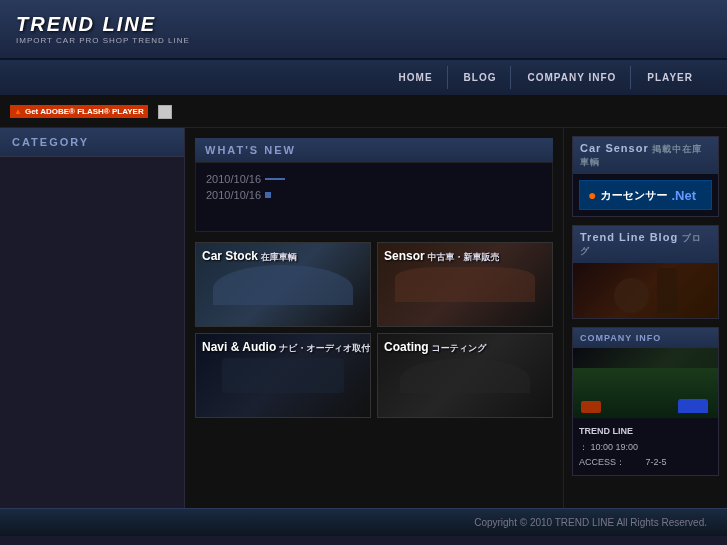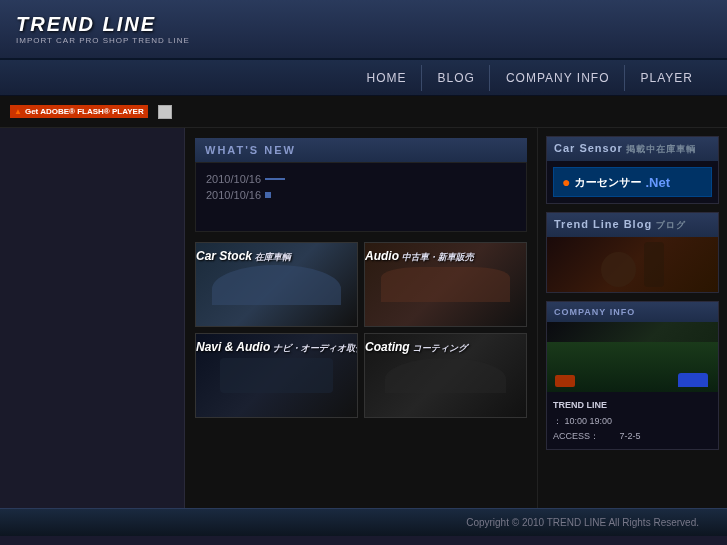--- a/index.html
+++ b/index.html
@@ -45,22 +45,22 @@
       height: 36px;
       display: flex;
       align-items: center;
       justify-content: flex-end;
       padding: 0 20px;
       gap: 2px;
       border-bottom: 1px solid #0a1020;
     }
     .nav-item {
       color: #ccd;
-      font-size: 12px;
-      font-weight: normal;
+      font-size: 10px;
+      font-weight: bold;
       letter-spacing: 1px;
       padding: 6px 14px;
       cursor: pointer;
       border-right: 1px solid #3a4a6a;
     }
     .nav-item:last-child { border-right: none; }
 
     
     #flash-bar {
       background: #111;
@@ -176,28 +176,27 @@
       position: relative;
       height: 85px;
       background: #1a1a2a;
       overflow: hidden;
       cursor: pointer;
       border: 1px solid #333;
     }
     .card-label {
       position: absolute;
       top: 6px;
-      left: 0;
+      left: 6px;
       color: #fff;
       font-size: 10px;
       font-weight: bold;
       text-shadow: 1px 1px 2px #000;
       z-index: 2;
       white-space: nowrap;
-      font-style: italic;
     }
     .card-label-en {
       font-size: 12px;
       font-weight: bold;
       color: #fff;
     }
     .card-label-jp {
       font-size: 9px;
       color: #dde;
     }
@@ -225,21 +224,21 @@
       width: 80%;
       height: 40px;
       border-radius: 50% 50% 0 0 / 60% 60% 0 0;
       background: #344a6a;
       opacity: 0.6;
       position: relative;
     }
 
     
     #right-sidebar {
-      width: 190px;
+      width: 164px;
       background: #111;
       border-left: 1px solid #222;
       flex-shrink: 0;
       padding: 8px;
       display: flex;
       flex-direction: column;
       gap: 8px;
     }
     .widget {
       background: #0d0d1a;
@@ -324,21 +323,21 @@
     .company-name {
       font-weight: bold;
       color: #ccd;
       margin-bottom: 2px;
     }
 
     
     #footer {
       background: linear-gradient(to bottom, #1a2a40, #0d1520);
       text-align: right;
-      padding: 8px 28px;
+      padding: 8px 20px;
       color: #778;
       font-size: 10px;
       border-top: 1px solid #2a3a5a;
     }
   </style>
 </head>
 <body>
 
 <div id="header">
   <div id="logo-area">
@@ -358,20 +357,21 @@
   <div id="flash-badge">
     <span style="color:#ff6600;font-weight:bold;">▲</span>
     <span style="font-size:8px;">Get ADOBE® FLASH® PLAYER</span>
   </div>
   <div id="flash-box-right"></div>
 </div>
 
 <div id="main">
 
   <div id="sidebar">
+    <div id="category-header">CATEGORY</div>
   </div>
 
   <div id="content">
     <div id="whats-new-header">WHAT'S NEW</div>
 
     <div id="news-area">
       <div class="news-date">
         <span>2010/10/16</span>
         <span class="news-line"></span>
       </div>
@@ -391,21 +391,21 @@
           <span class="card-label-en">Car Stock</span>
           <span class="card-label-jp"> 在庫車輌</span>
         </div>
       </div>
 
       <div class="card">
         <div class="card-img-placeholder card-img-sales">
           <div style="width:80%;height:35px;background:#5a3020;border-radius:30% 30% 0 0;opacity:0.5;"></div>
         </div>
         <div class="card-label">
-          <span class="card-label-en">Audio</span>
+          <span class="card-label-en">Sensor</span>
           <span class="card-label-jp"> 中古車・新車販売</span>
         </div>
       </div>
 
       <div class="card">
         <div class="card-img-placeholder card-img-navi">
           <div style="width:70%;height:35px;background:#1a2535;border-radius:4px;opacity:0.6;"></div>
         </div>
         <div class="card-label">
           <span class="card-label-en">Navi &amp; Audio</span>

